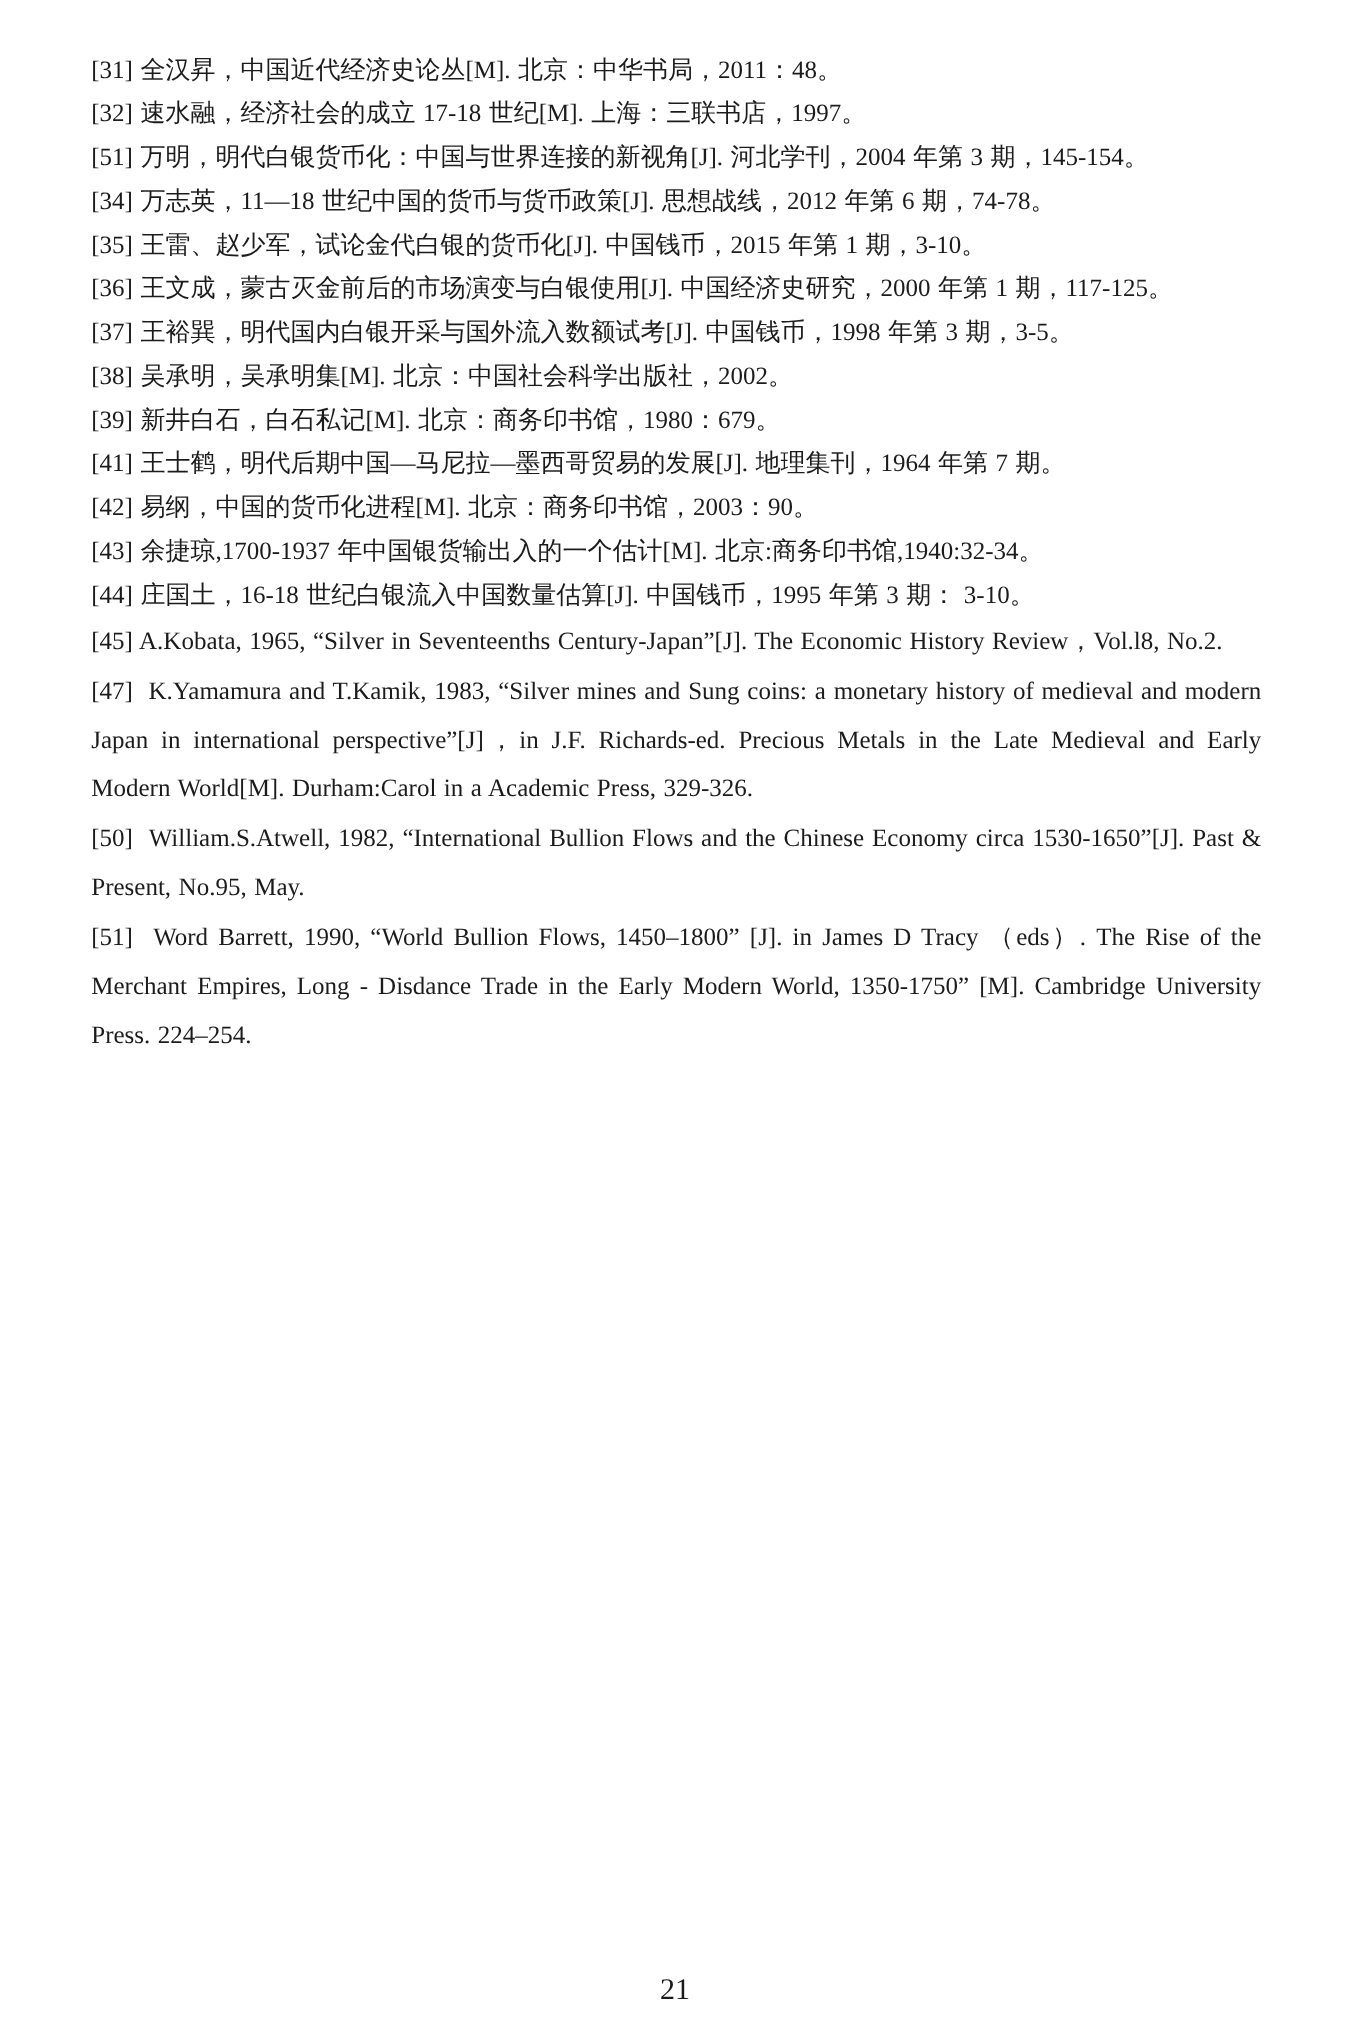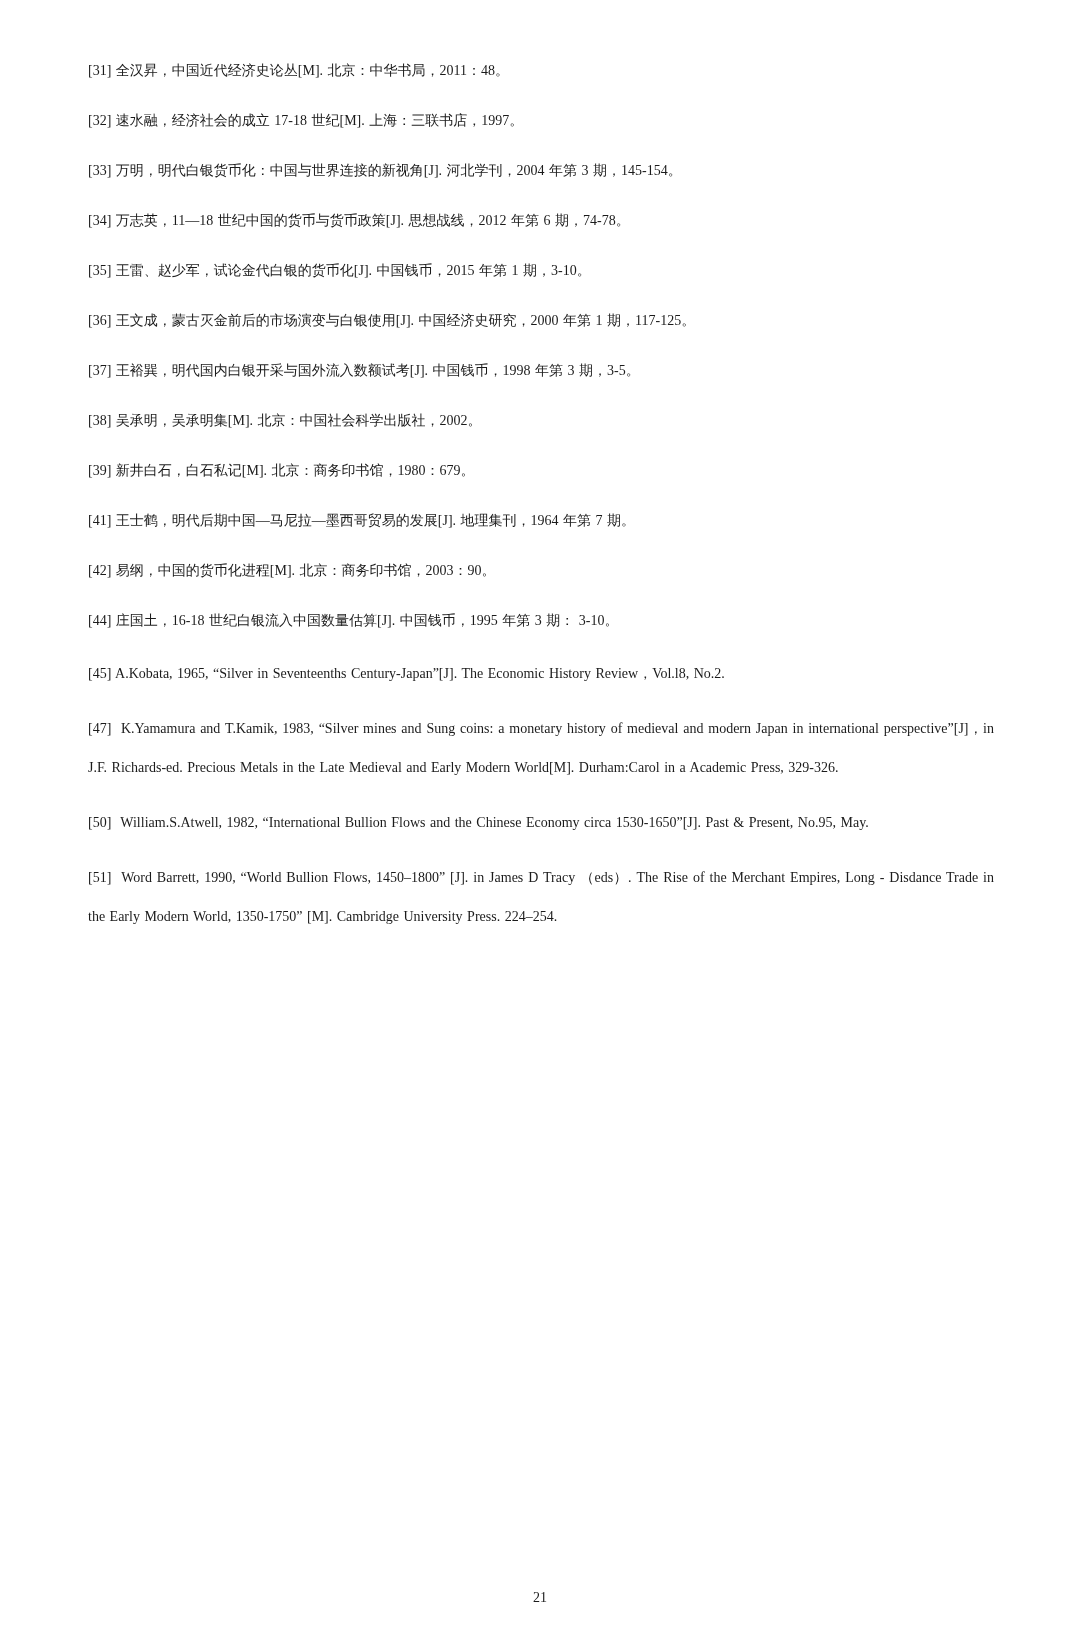--- a/index.html
+++ b/index.html
@@ -16,58 +16,59 @@
     color: #1b1b1b;
     overflow: hidden;
   }
   .content {
     position: absolute;
     left: 72px;
     right: 70px;
     top: 38px;
   }
   p.ref {
-    margin: 16px;
+    margin: 1px;
     padding: 0;
-    font-size: 14px;
+    font-size: 20px;
     text-align: justify;
     word-spacing: 1px;
   }
   p.ref.zh {
     line-height: 34px;
   }
   p.ref.en {
     line-height: 39px;
   }
   .page-number {
     position: absolute;
     bottom: 26px;
     left: 0;
     width: 100%;
     text-align: center;
-    font-size: 14px;
+    font-size: 24px;
     color: #1b1b1b;
   }
 </style>
 </head>
 <body>
 
 <div class="page">
   <div class="content">
       <p class="ref zh">[31] 全汉昇，中国近代经济史论丛[M]. 北京：中华书局，2011：48。</p>
       <p class="ref zh">[32] 速水融，经济社会的成立 17-18 世纪[M]. 上海：三联书店，1997。</p>
-      <p class="ref zh">[33] 万明，明代白银货币化：中国与世界连接的新视角[J]. 河北学刊，2004 年第 3 期，145-154。</p>
+      <p class="ref zh">[51] 万明，明代白银货币化：中国与世界连接的新视角[J]. 河北学刊，2004 年第 3 期，145-154。</p>
       <p class="ref zh">[34] 万志英，11—18 世纪中国的货币与货币政策[J]. 思想战线，2012 年第 6 期，74-78。</p>
       <p class="ref zh">[35] 王雷、赵少军，试论金代白银的货币化[J]. 中国钱币，2015 年第 1 期，3-10。</p>
       <p class="ref zh">[36] 王文成，蒙古灭金前后的市场演变与白银使用[J]. 中国经济史研究，2000 年第 1 期，117-125。</p>
       <p class="ref zh">[37] 王裕巽，明代国内白银开采与国外流入数额试考[J]. 中国钱币，1998 年第 3 期，3-5。</p>
       <p class="ref zh">[38] 吴承明，吴承明集[M]. 北京：中国社会科学出版社，2002。</p>
       <p class="ref zh">[39] 新井白石，白石私记[M]. 北京：商务印书馆，1980：679。</p>
       <p class="ref zh">[41] 王士鹤，明代后期中国—马尼拉—墨西哥贸易的发展[J]. 地理集刊，1964 年第 7 期。</p>
       <p class="ref zh">[42] 易纲，中国的货币化进程[M]. 北京：商务印书馆，2003：90。</p>
+      <p class="ref zh">[43] 余捷琼,1700-1937 年中国银货输出入的一个估计[M]. 北京:商务印书馆,1940:32-34。</p>
       <p class="ref zh">[44] 庄国土，16-18 世纪白银流入中国数量估算[J]. 中国钱币，1995 年第 3 期：&nbsp;3-10。</p>
       <p class="ref en">[45] A.Kobata, 1965, “Silver in Seventeenths Century-Japan”[J]. The Economic History Review，Vol.l8, No.2.</p>
       <p class="ref en">[47]&nbsp;&nbsp;K.Yamamura and T.Kamik, 1983, “Silver mines and Sung coins: a monetary history of medieval and modern Japan in international perspective”[J]，in J.F. Richards-ed. Precious Metals in the Late Medieval and Early Modern World[M]. Durham:Carol in a Academic Press, 329-326.</p>
       <p class="ref en">[50]&nbsp;&nbsp;William.S.Atwell, 1982, “International Bullion Flows and the Chinese Economy circa 1530-1650”[J]. Past &amp; Present, No.95, May.</p>
       <p class="ref en">[51]&nbsp;&nbsp;Word Barrett, 1990, “World Bullion Flows, 1450–1800” [J]. in James D Tracy （eds）. The Rise of the Merchant Empires, Long - Disdance Trade in the Early Modern World, 1350-1750” [M]. Cambridge University Press. 224–254.</p>
     </div>
   <div class="page-number">21</div>
 </div>
 
 </body></html>

